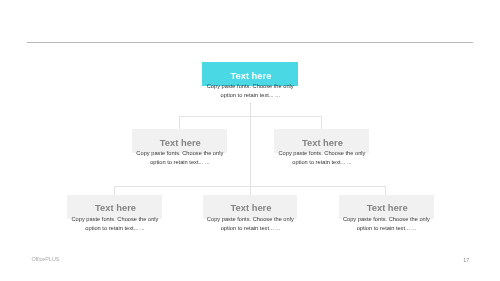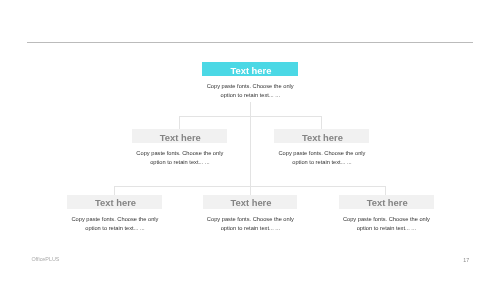--- a/index.html
+++ b/index.html
@@ -6,21 +6,21 @@
   body {
     width:500px; height:281px; background:#ffffff;
     font-family:"Liberation Sans", sans-serif;
     overflow:hidden; position:relative;
   }
   .slide { position:absolute; inset:0; will-change:transform; }
 
   .rule { position:absolute; left:27.4px; top:42px; width:445.4px; height:1px; background:#bbbbbb; }
 
   .chip {
-    position:absolute; height:14px; box-sizing:border-box;
+    position:absolute; height:24px; box-sizing:border-box;
     display:flex; align-items:center; justify-content:center;
     text-indent:2.4px; padding-top:1.8px;
     font-weight:bold; font-size:9.4px; letter-spacing:0px; white-space:nowrap;
   }
   .chip.accent { background:#4bd8e5; color:#ffffff; }
   .chip.muted  { background:#f1f1f1; color:#848484; }
 
   .body {
     position:absolute; box-sizing:border-box; padding-left:1.5px;
     text-align:center; font-size:5.7px; color:#333333; line-height:9.3px;

